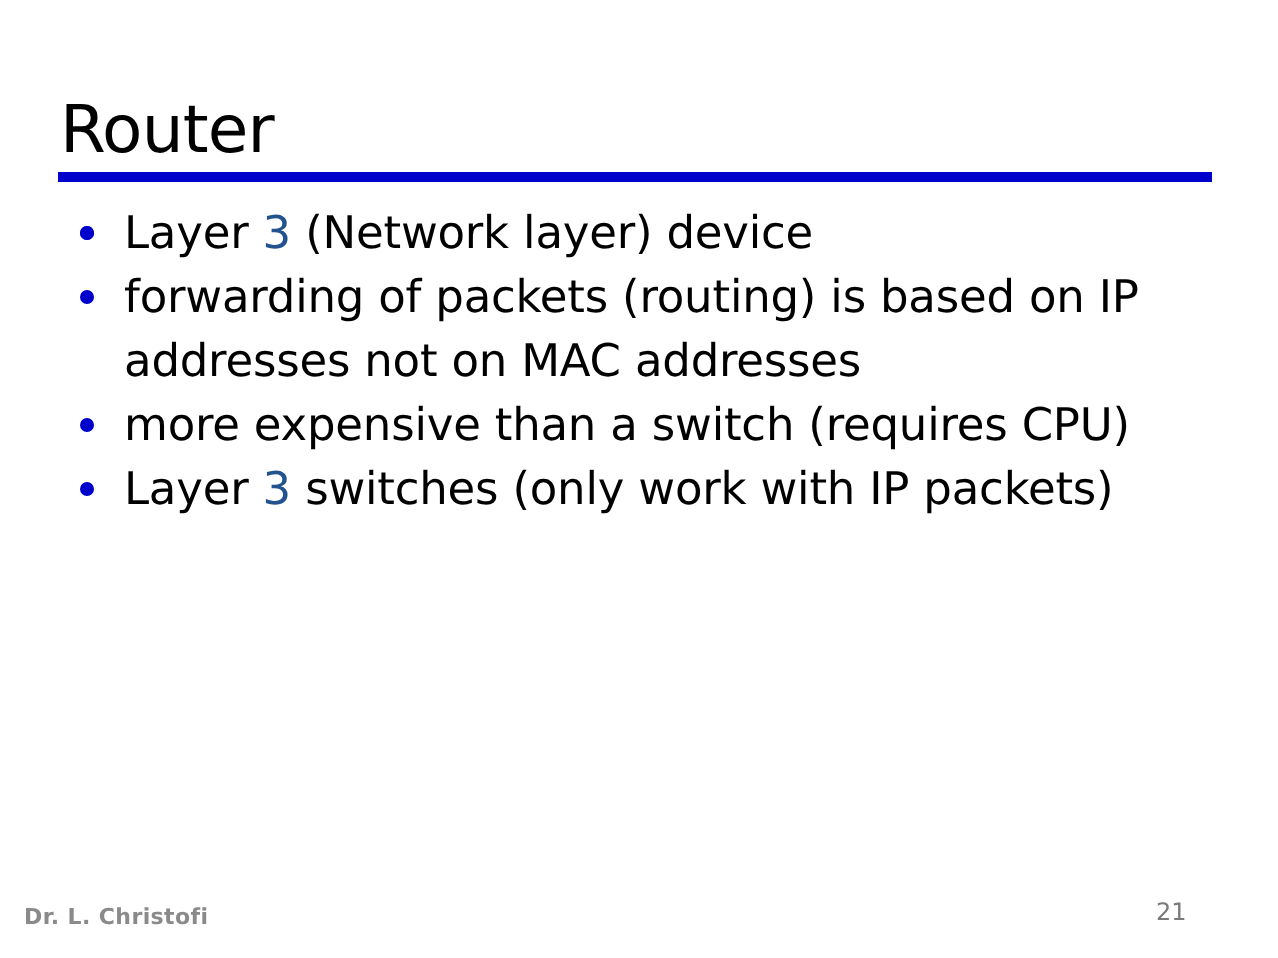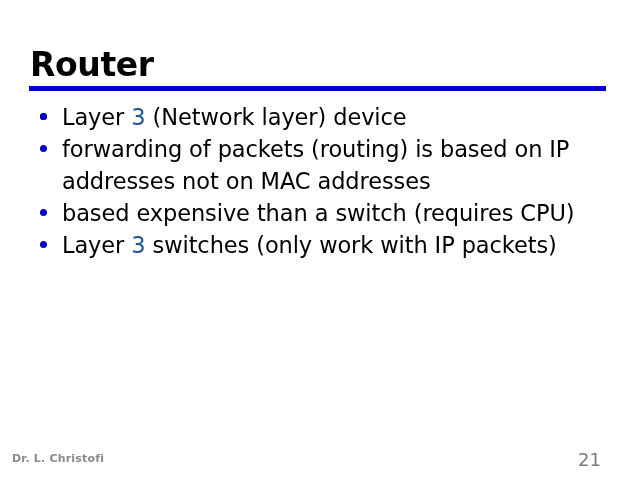--- a/index.html
+++ b/index.html
@@ -23,21 +23,21 @@
     height: 479px;
     background: #ffffff;
   }
 
   
   .slide-title {
     position: absolute;
     left: 30px;
     top: 46px;
     font-size: 33px;
-    font-weight: bold;
+    font-weight: normal;
     color: #000000;
     letter-spacing: -0.4px;
     line-height: 38px;
     white-space: nowrap;
   }
 
   .title-rule {
     position: absolute;
     left: 29px;
     top: 86px;
@@ -86,39 +86,39 @@
     font-size: 11px;
     color: #8a8a8a;
     letter-spacing: 0.2px;
     font-weight: bold;
   }
 
   .footer-pageno {
     position: absolute;
     left: 578px;
     top: 449px;
-    font-size: 18px;
+    font-size: 12px;
     color: #7a7a7a;
     font-weight: normal;
   }
 </style>
 </head>
 <body>
 
 <div class="slide">
 
   <div class="slide-title">Router</div>
 
   <div class="title-rule"></div>
 
   <div class="bullet-list">
       <div class="bullet-item"><span class="bullet-marker"></span></div>
       <div class="bullet-item"><span class="bullet-marker"></span><span><span>Layer </span><span class="hl-blue">3</span><span> (Network layer) device</span></span></div>
       <div class="bullet-item"><span class="bullet-marker"></span><span><span>forwarding of packets (routing) is based on IP addresses not on MAC addresses</span></span></div>
-      <div class="bullet-item"><span class="bullet-marker"></span><span><span>based expensive than a switch (requires CPU)</span></span></div>
+      <div class="bullet-item"><span class="bullet-marker"></span><span><span>more expensive than a switch (requires CPU)</span></span></div>
       <div class="bullet-item"><span class="bullet-marker"></span><span><span>Layer </span><span class="hl-blue">3</span><span> switches (only work with IP packets)</span></span></div>
     </div>
 
   <div class="footer-author">Dr. L. Christofi</div>
 
   <div class="footer-pageno">21</div>
 
 </div>
 
 </body></html>

